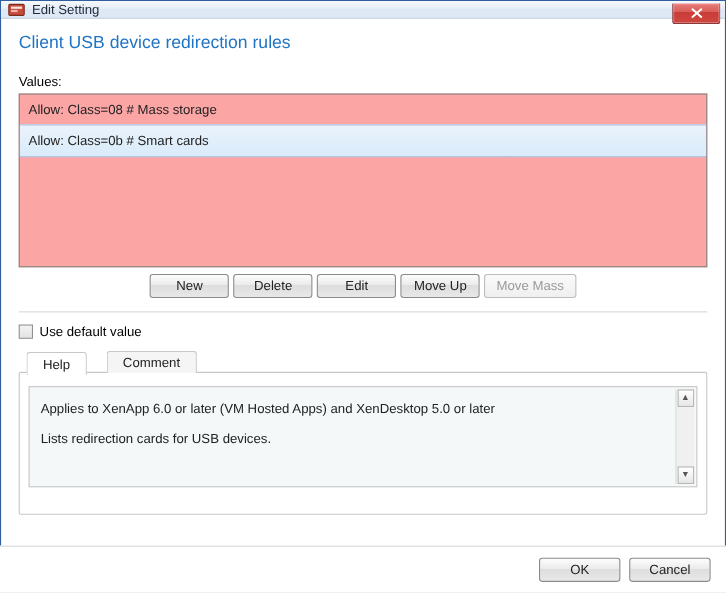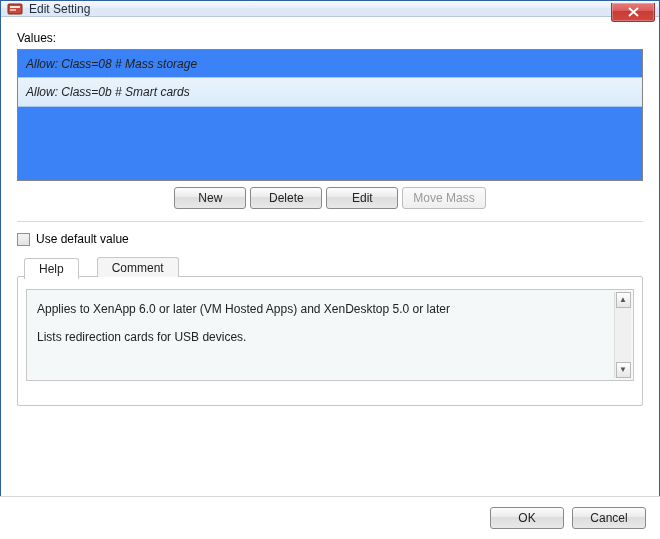--- a/index.html
+++ b/index.html
@@ -54,24 +54,23 @@
     color: #1f74c4;
     font-size: 16px;
     margin-bottom: 18px;
   }
   .label {
     color: #000000;
     margin-bottom: 4px;
   }
   .listbox {
     border: 1px solid #848484;
-    height: 132px;
-    background: #3b82f6;
+    height: 158px;
+    background: #fca5a5;
     overflow: hidden;
-    font-style: italic;
   }
   .list-row {
     height: 28px;
     display: flex;
     align-items: center;
     padding: 0 8px;
     border-bottom: 1px solid #eee;
     color: #222;
   }
   .list-row.selected {
@@ -204,40 +203,44 @@
   </span>
   <span class="title">Edit Setting</span>
   <div class="close-btn">
     <svg width="11" height="10" viewBox="0 0 11 10">
       <path d="M1 1 L10 9 M10 1 L1 9" stroke="#fff" stroke-width="1.8"></path>
     </svg>
   </div>
 </div>
 
 <div class="content">
+  <div class="heading">Client USB device redirection rules</div>
 
   <div class="label">Values:</div>
   <div class="listbox">
     <div class="list-row">
       <span>Allow: Class=08 # Mass storage</span>
     </div>
     <div class="list-row selected">
       <span>Allow: Class=0b # Smart cards</span>
     </div>
   </div>
 
   <div class="btn-row">
     <div class="btn">
         <span>New</span>
       </div>
     <div class="btn">
         <span>Delete</span>
       </div>
     <div class="btn">
         <span>Edit</span>
+      </div>
+    <div class="btn">
+        <span>Move Up</span>
       </div>
     <div class="btn disabled">
         <span>Move Mass</span>
       </div>
   </div>
 
   <hr class="sep">
 
   <div class="chk-row">
     <span class="chk"></span>

